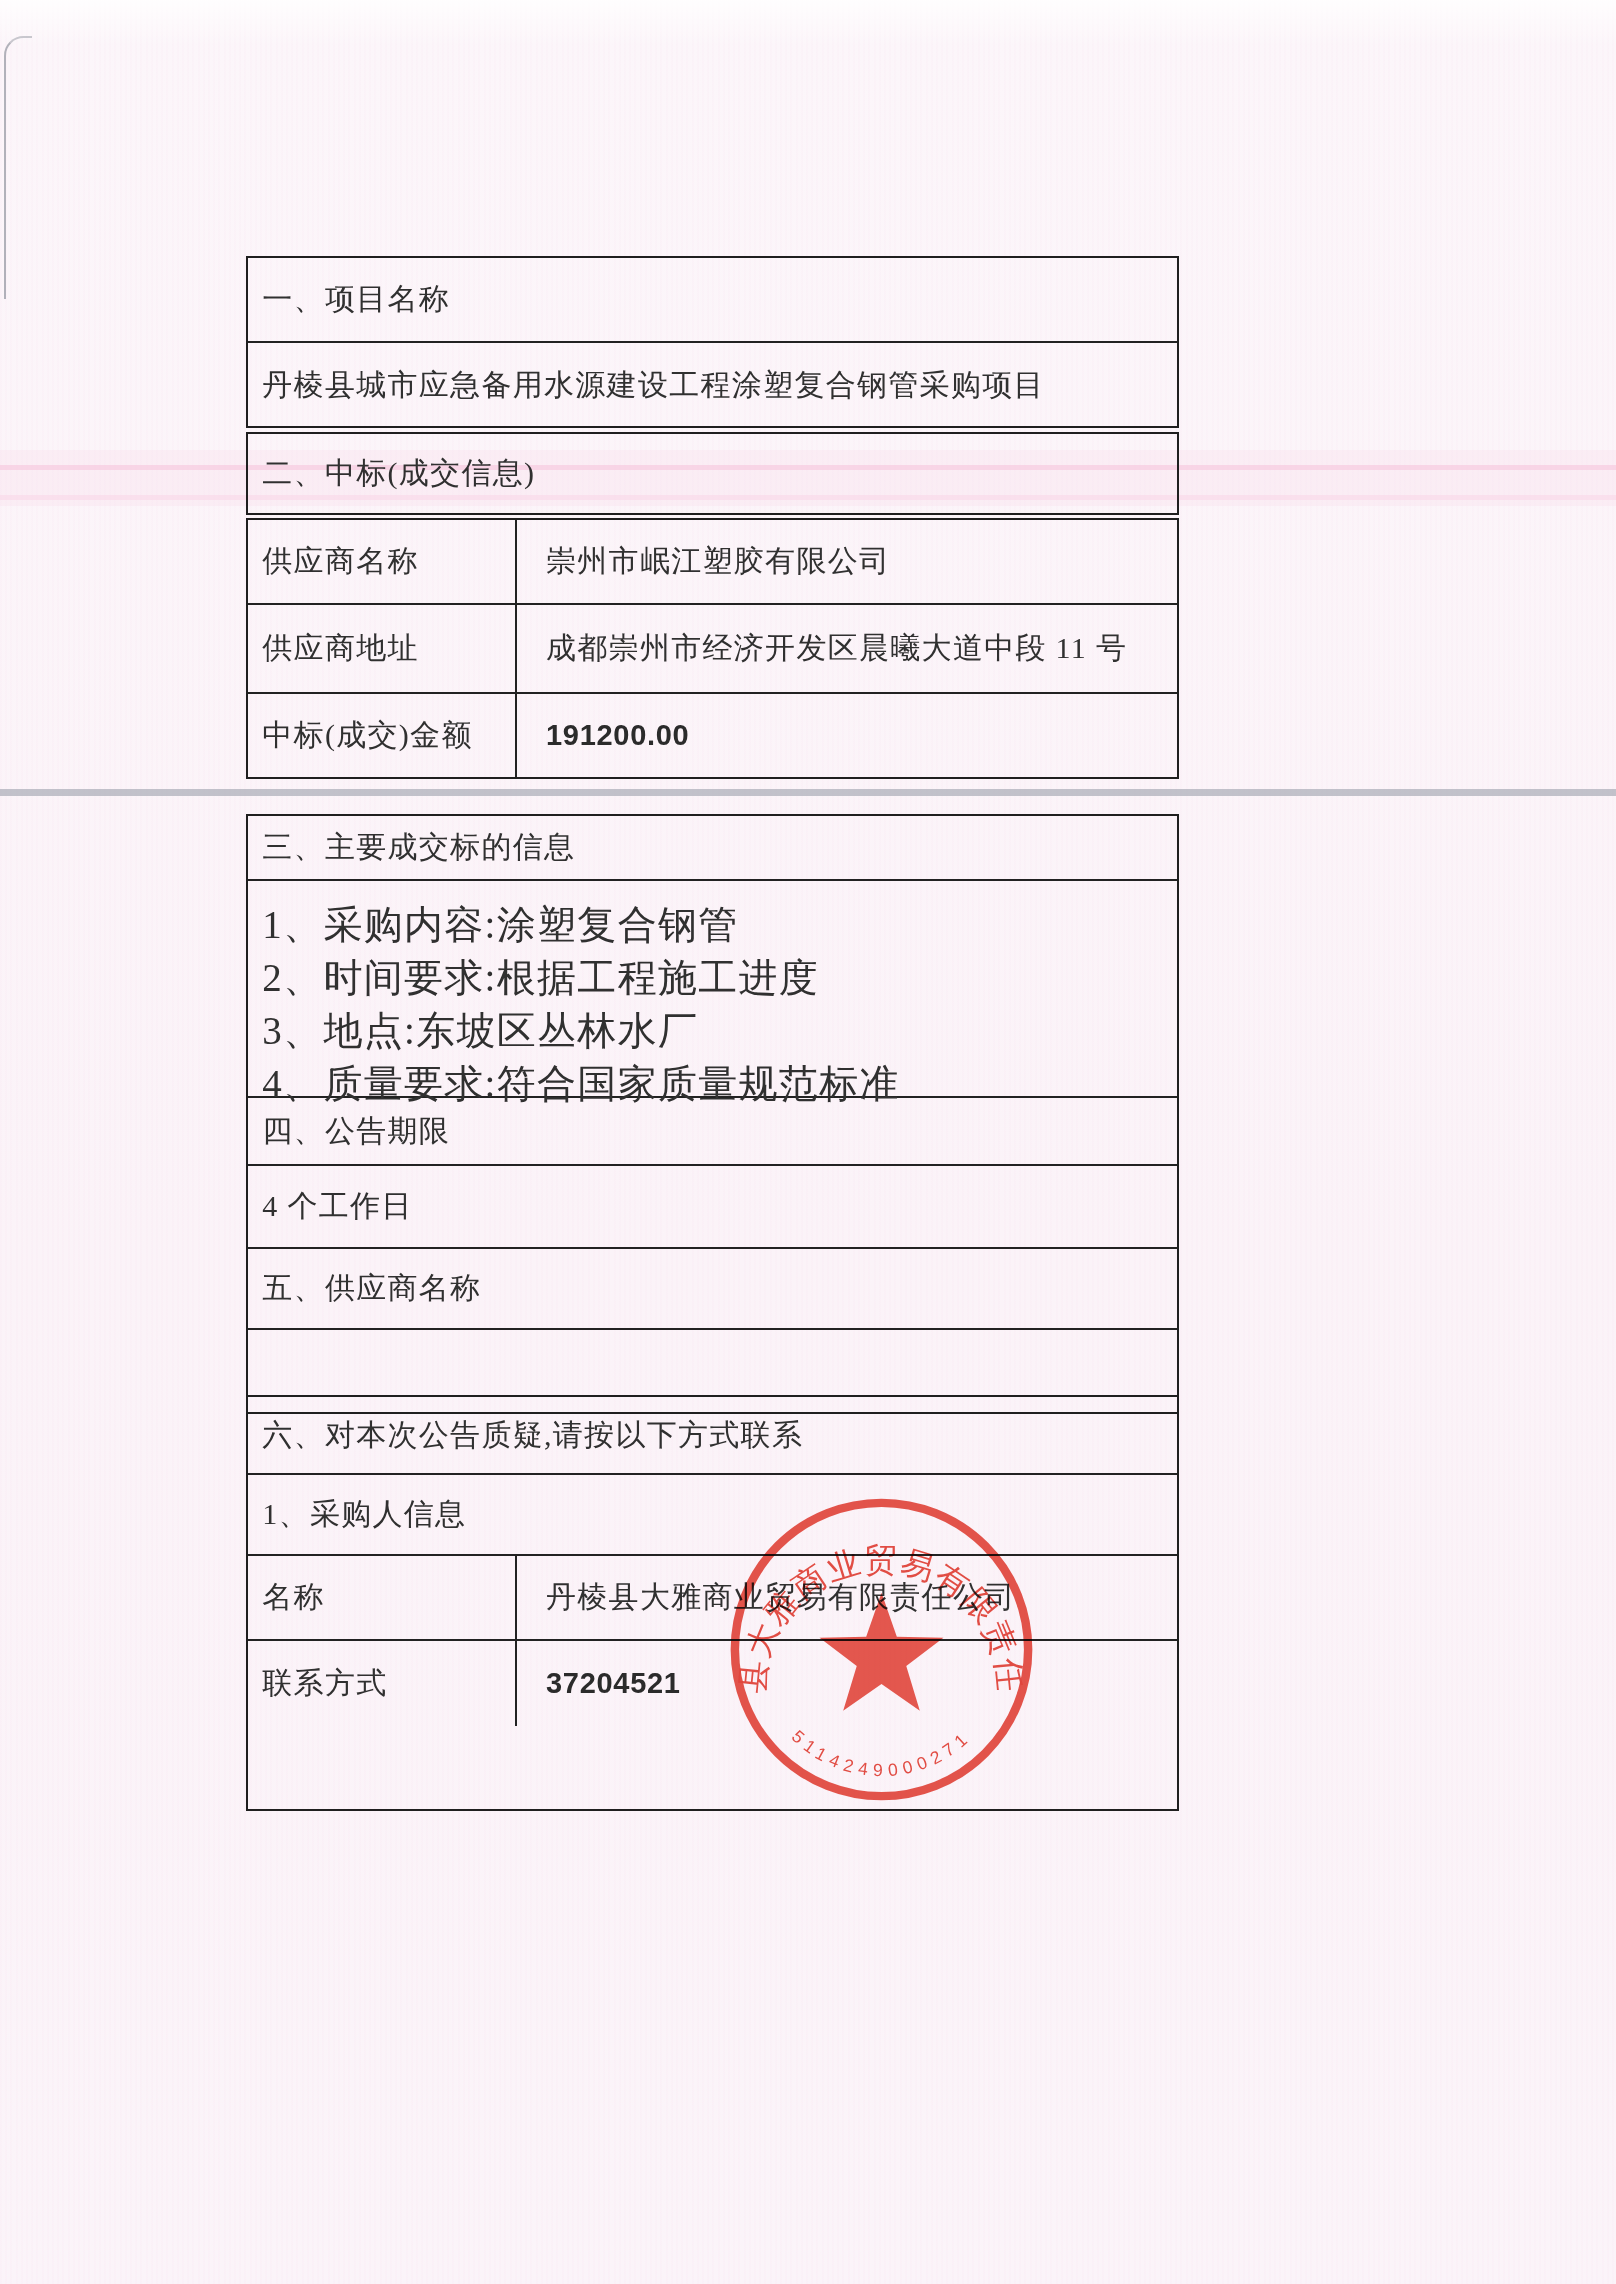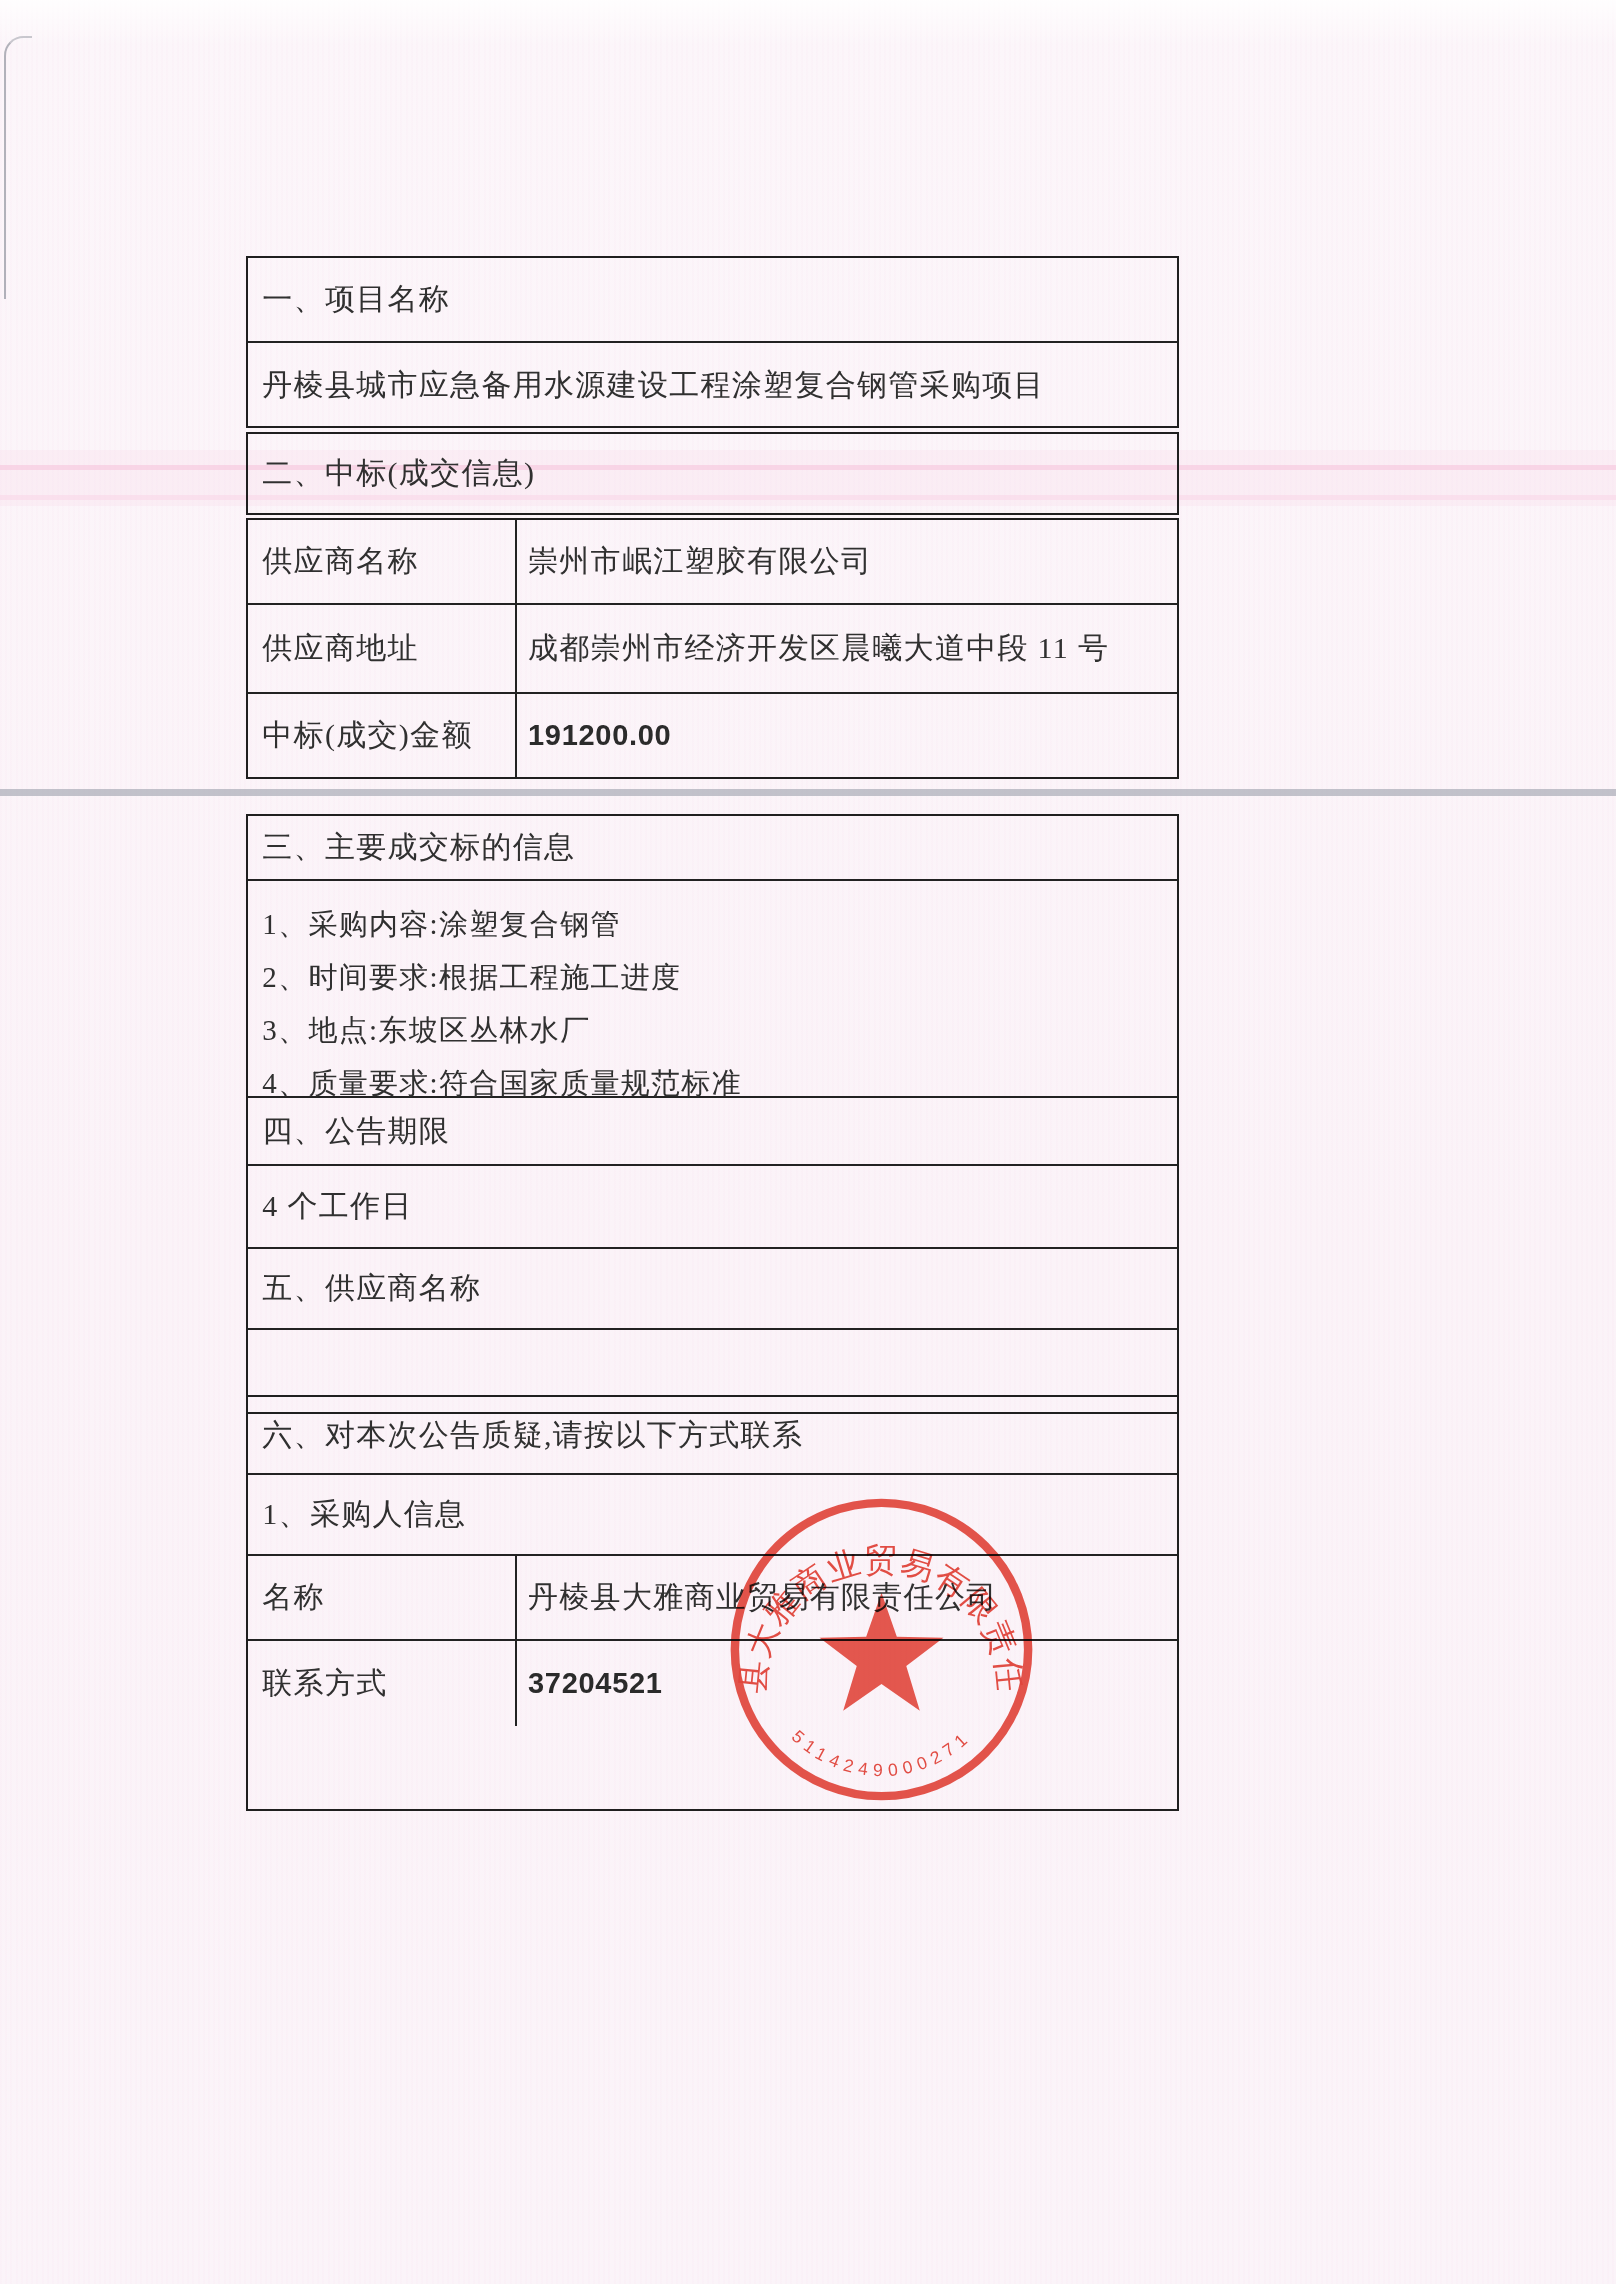--- a/index.html
+++ b/index.html
@@ -22,26 +22,26 @@
   .band.pink-b{top:495px;height:4.6px;background:rgba(249,212,230,.5);}
   .band.gray{top:789px;height:6.5px;background:rgba(146,152,164,.55);filter:blur(0.7px);}
 
   .block{position:absolute;left:246px;width:933px;border:2px solid #1f1f1f;
     box-sizing:border-box;background:transparent;}
   .row{box-sizing:border-box;display:flex;align-items:center;border-bottom:2px solid #222;}
   .row:last-child{border-bottom:none;}
   .row.cols{padding:0;}
   .cell-label{box-sizing:border-box;width:269px;align-self:stretch;display:flex;align-items:center;
     border-right:2px solid #222;padding-left:14.3px;}
-  .cell-value{box-sizing:border-box;flex:1;display:flex;align-items:center;padding-left:11px;}
+  .cell-value{box-sizing:border-box;flex:1;display:flex;align-items:center;padding-left:17px;margin-left:12px;}
   .t{font-size:30px;letter-spacing:1.3px;color:#303030;}
   .sans{font-family:"Liberation Sans","DejaVu Sans",sans-serif;font-size:29px;font-weight:600;color:#2b2b2b;letter-spacing:0.7px;}
   .pad{padding-left:14.3px;}
   .items{display:block;padding:17px 0 0 14.3px;}
-  .items .it{font-size:29px;letter-spacing:1.3px;line-height:53px;color:#303030;}
+  .items .it{font-size:39px;letter-spacing:1.3px;line-height:53px;color:#303030;}
 
   .stamp{position:absolute;left:729px;top:1497px;width:305px;height:305px;
     mix-blend-mode:multiply;opacity:.93;filter:blur(0.4px);}
 </style>
 </head>
 <body>
 
 <div class="paper-grain"></div>
 <div class="top-fade"></div>
 <div class="corner-arc"></div>

